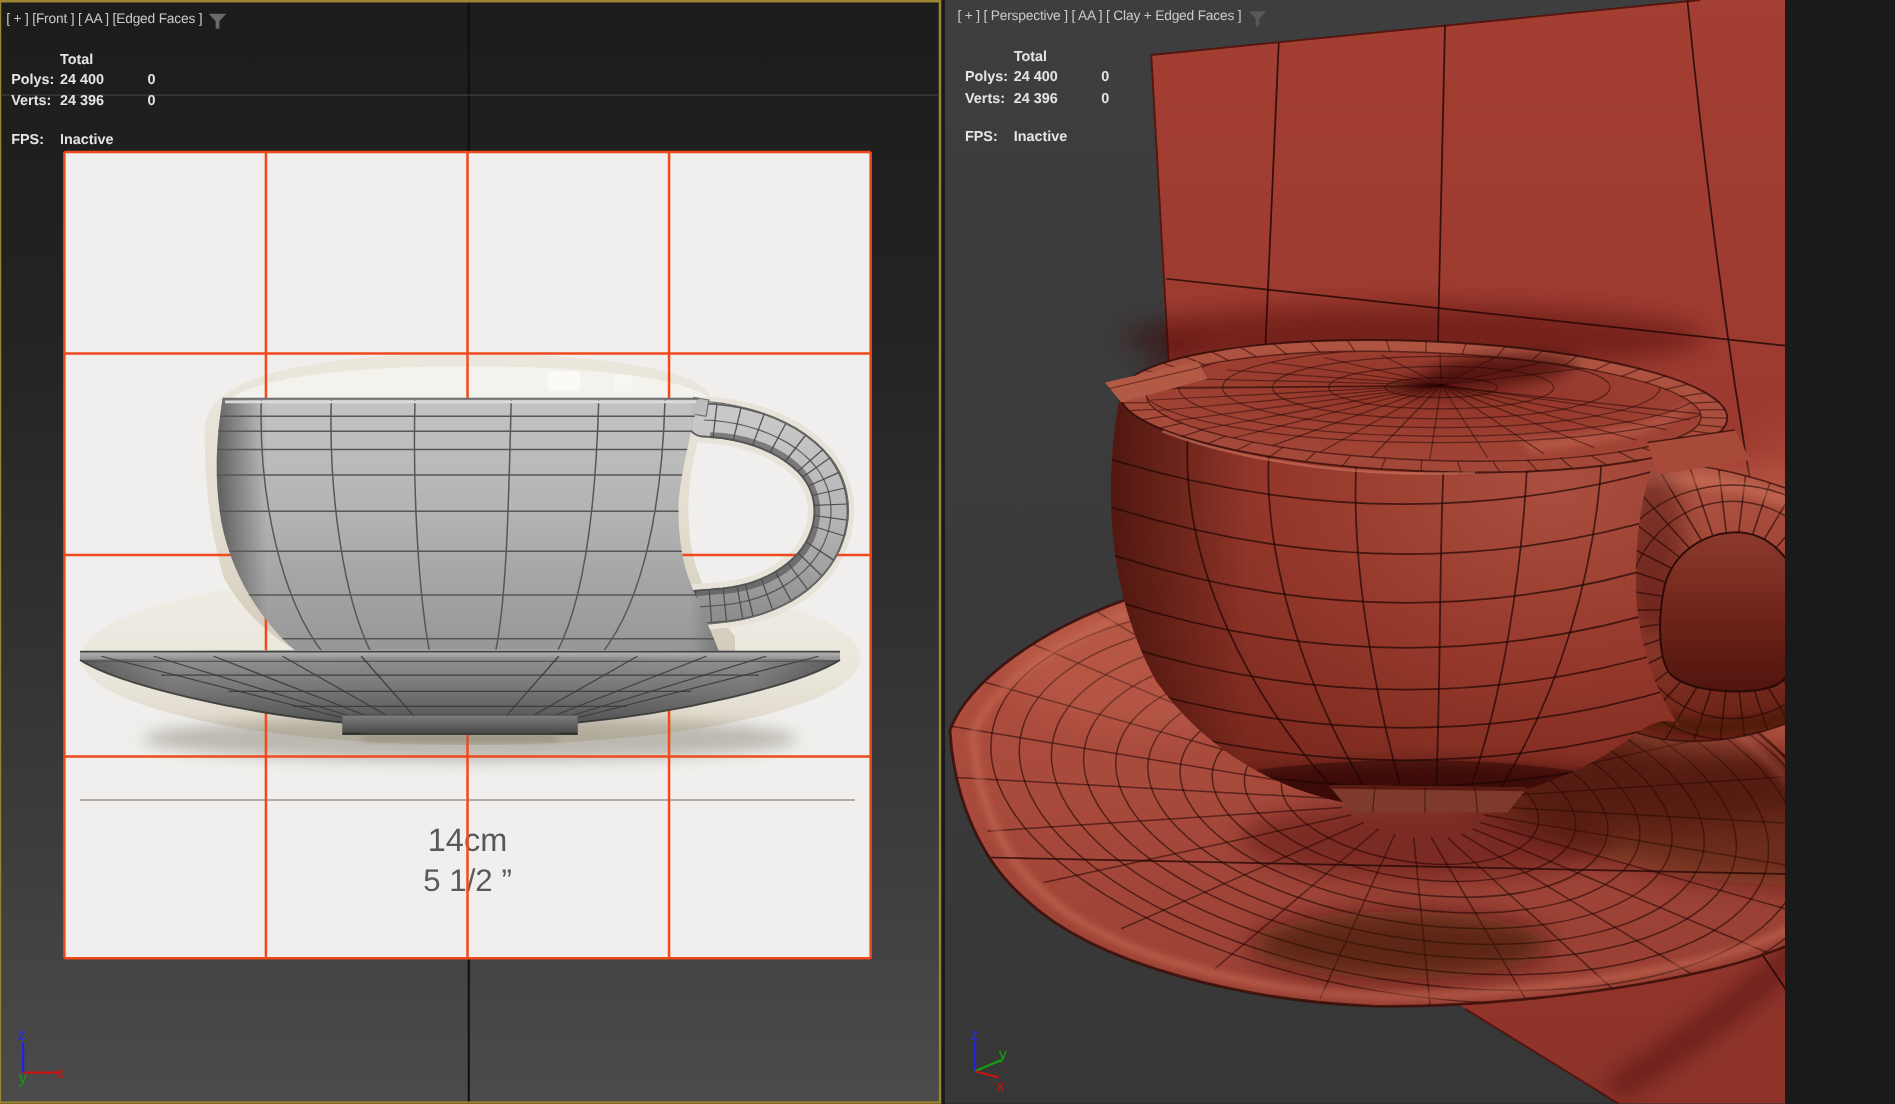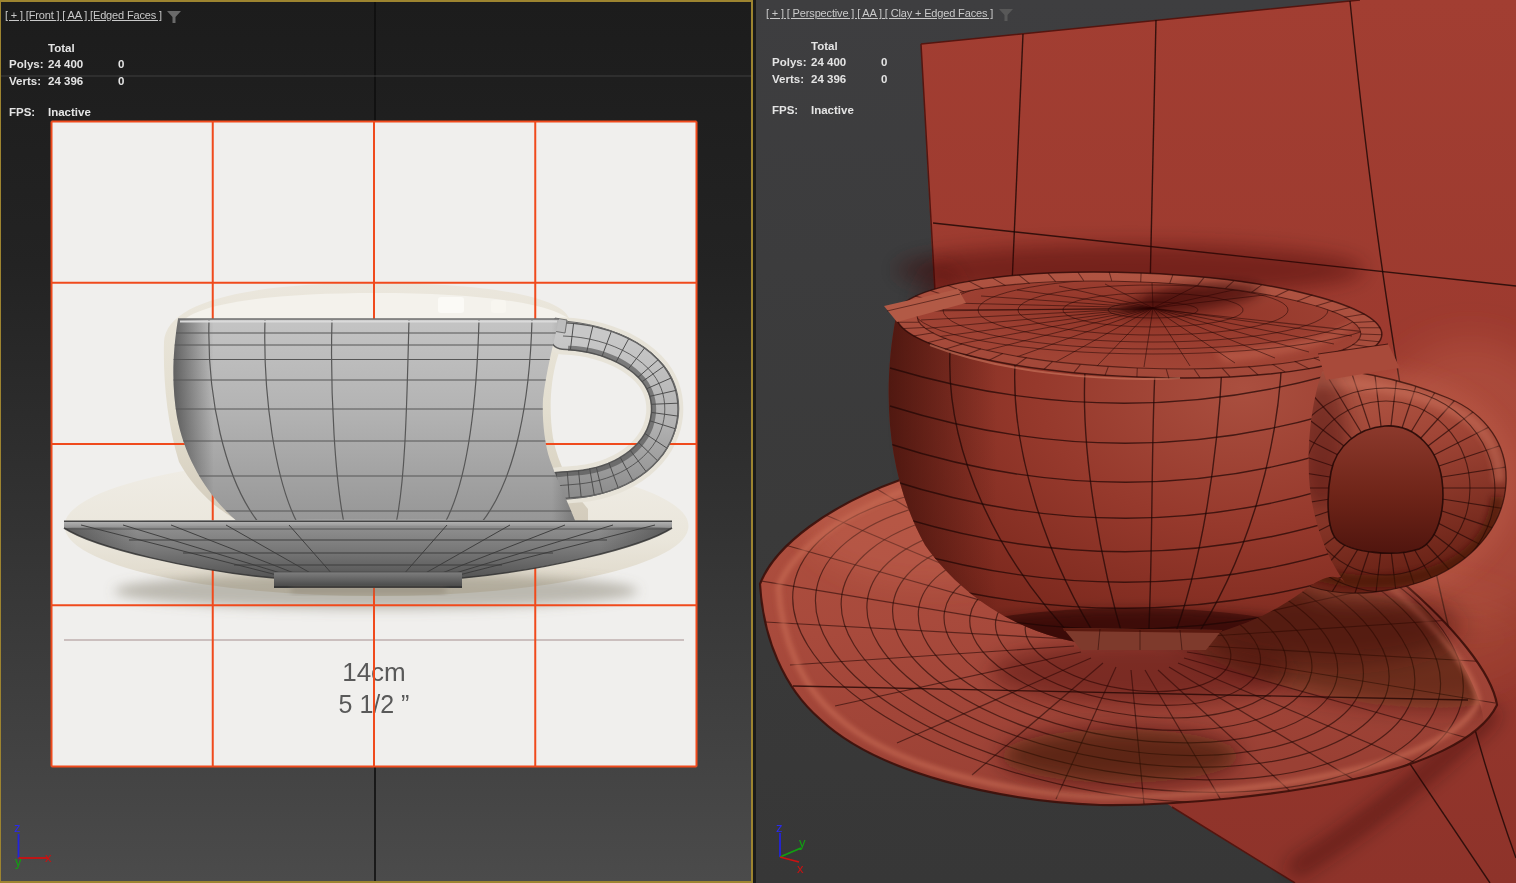--- a/index.html
+++ b/index.html
@@ -1,15 +1,15 @@
 <!DOCTYPE html>
 <html><head><meta charset="utf-8">
 <style>
   html,body{margin:0;padding:0;background:#1a1a1a;width:1516px;height:883px;overflow:hidden;}
-  .hdr{position:absolute;top:7px;font:11px 'Liberation Sans',sans-serif;color:#c9c9c9;letter-spacing:-0.15px;text-decoration:underline;}
+  .hdr{position:absolute;top:7px;font:11px 'Liberation Sans',sans-serif;color:#c9c9c9;letter-spacing:-0.15px;}
 </style></head>
 <body>
 <div style="position:absolute;left:0;top:0;width:753px;height:883px;background:linear-gradient(#1c1c1c,#232323 30%,#333333 60%,#4b4b4b);border-top:2px solid #9d8430;border-right:2.5px solid #9d8430;border-bottom:2px solid #9d8430;border-left:1px solid #9d8430;box-sizing:border-box;overflow:hidden;">
   <svg width="753" height="883" style="position:absolute;left:0;top:0;">
 
 <defs>
 <filter id="blur3" x="-50%" y="-50%" width="200%" height="200%">
           <feGaussianBlur stdDeviation="3"></feGaussianBlur>
         </filter>
 <filter id="blur6" x="-50%" y="-50%" width="200%" height="200%">
@@ -247,21 +247,21 @@
     <div style="position:relative;"><span>FPS:</span><span style="position:absolute;left:39px;">Inactive</span></div>
   </div>
   <svg style="position:absolute;left:10px;top:818px;" width="60" height="55">
 <text x="3" y="12" font-size="13" fill="#2a2aee" font-family="Liberation Sans,sans-serif">z</text>
 <line x1="7.5" y1="14" x2="7.5" y2="38" stroke="#2323dd" stroke-width="1.8"></line>
 <line x1="7.5" y1="38" x2="37" y2="38" stroke="#cc1111" stroke-width="1.8"></line>
 <text x="34" y="42" font-size="13" fill="#cc1111" font-family="Liberation Sans,sans-serif">x</text>
 <text x="4" y="46" font-size="13" fill="#11a011" font-family="Liberation Sans,sans-serif">y</text>
 </svg>
 </div>
-<div style="position:absolute;left:756px;top:0;width:760px;height:883px;background:linear-gradient(#3e3e40,#3a3a3a 60%,#373737);overflow:hidden;">
+<div style="position:absolute;left:756px;top:0;width:672px;height:883px;background:linear-gradient(#3e3e40,#3a3a3a 60%,#373737);overflow:hidden;">
   <svg width="760" height="883" viewBox="756 0 760 883" style="position:absolute;left:0;top:0;">
   <path d="M921,44 L1360,0 L1516,0 L1516,883 L1295,883 L1172,807 L1000,690 L948,520 L932,250 Z" fill="url(#planeG)"></path>
 <path d="M921,44 L1360,0 M921,44 L948,520 M1172,807 L1295,883" stroke="#55150f" stroke-width="1.5" fill="none"></path>
 <g stroke="rgba(25,6,4,0.8)" stroke-width="1.4" fill="none">
         <path d="M1023,34 L1010,330"></path>
         <path d="M1156,20 L1150,290"></path>
         <path d="M1350,1 C1380,300 1430,620 1516,858"></path>
         <path d="M933,223 L1516,286"></path>
         <path d="M1310,615 L1490,883"></path>
       </g>

